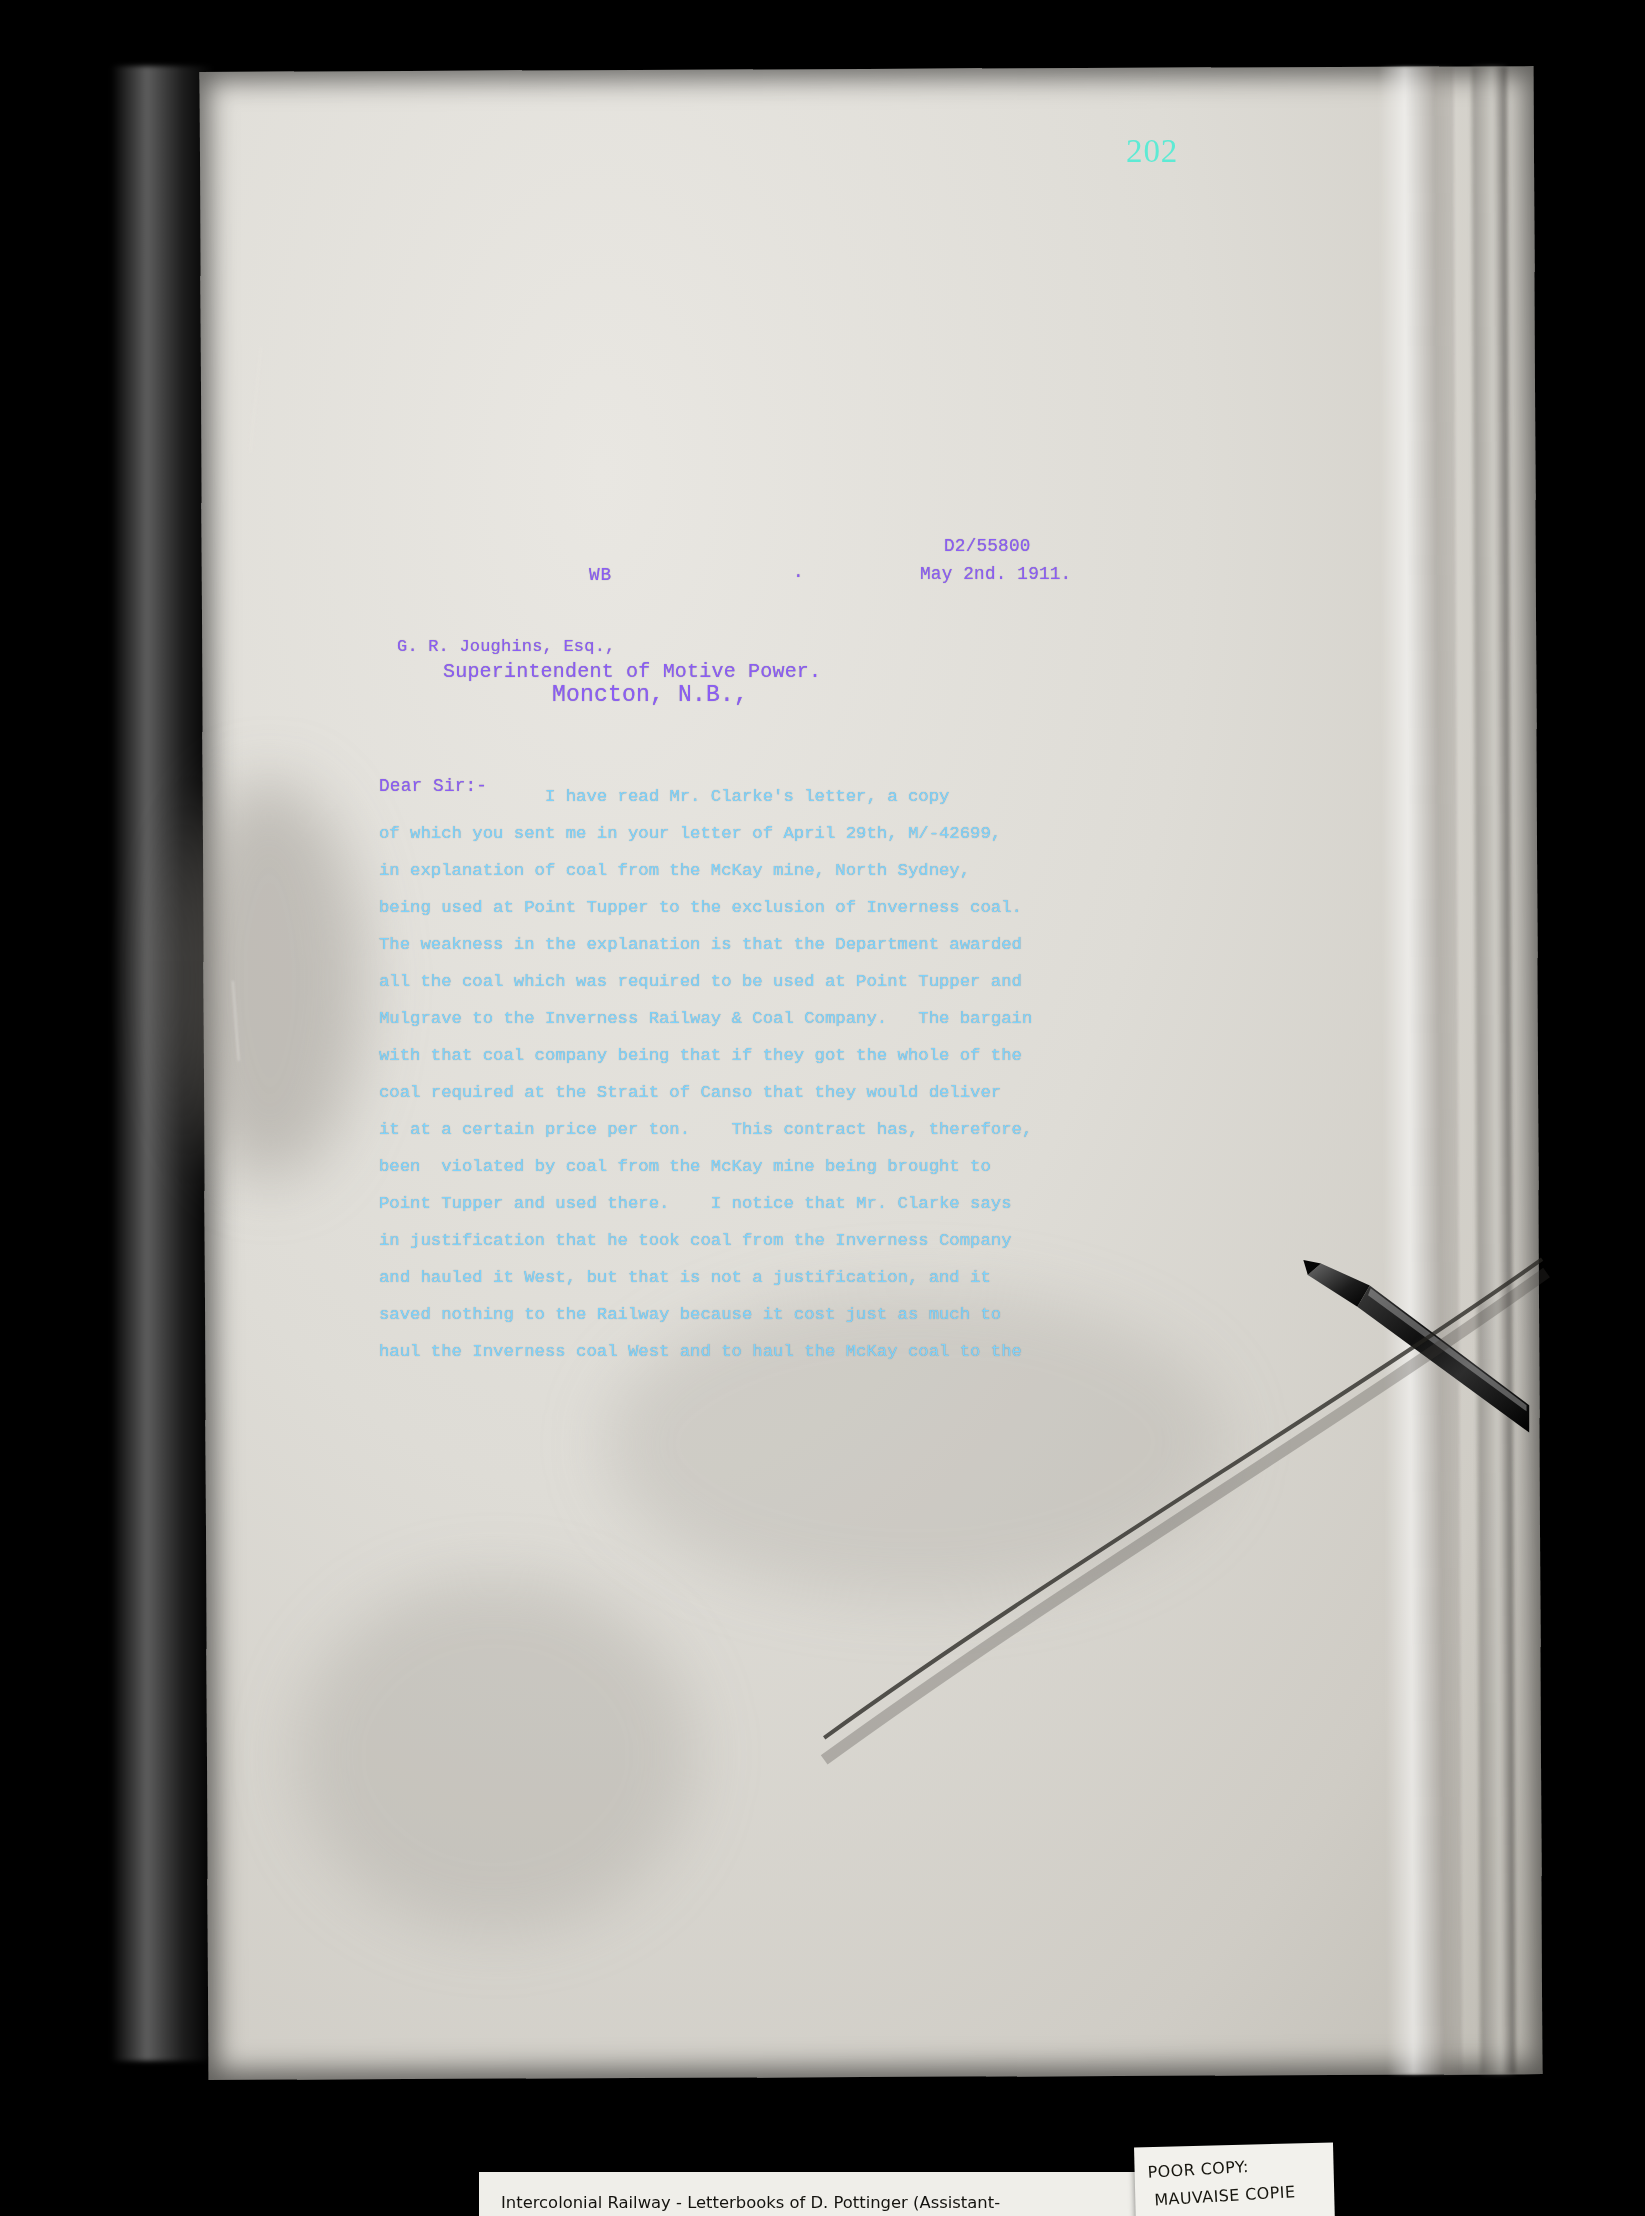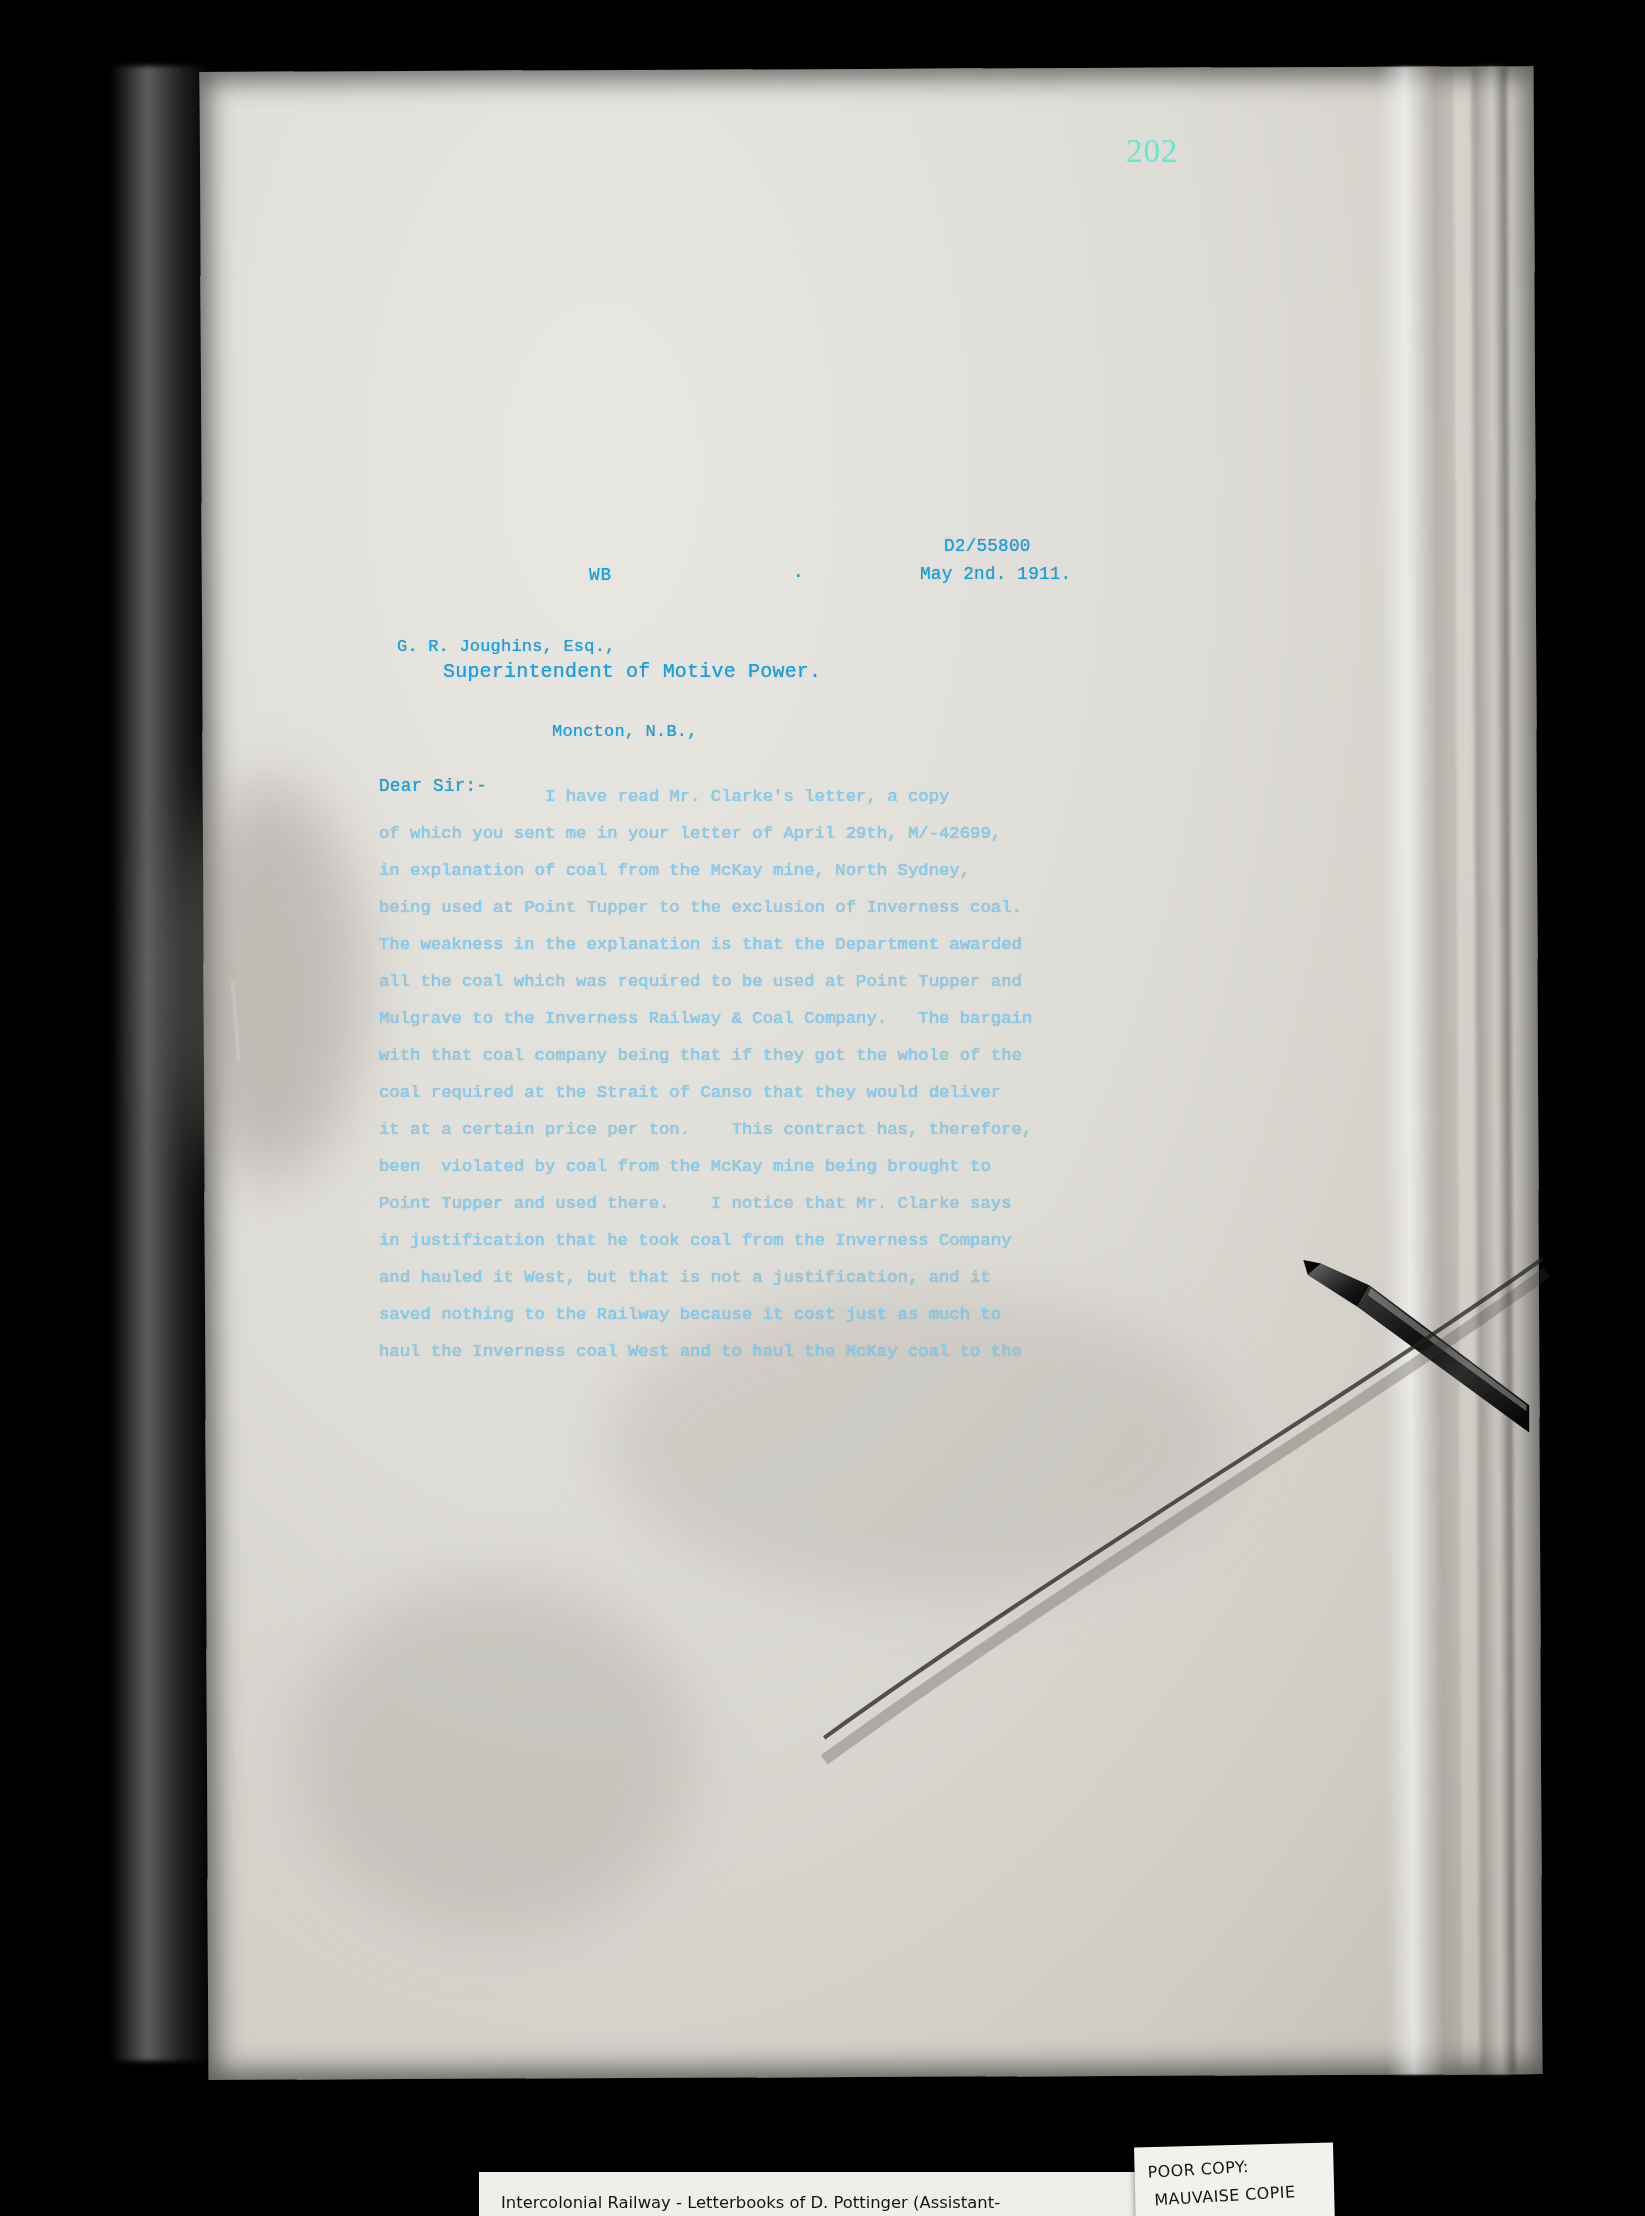--- a/index.html
+++ b/index.html
@@ -72,21 +72,21 @@
     filter: blur(31px);
     pointer-events: none;
   }
   #page .blotch-a { left: -26.6px; top: 709px; width: 186px; height: 399px; background: rgba(150,146,140,0.45); }
   #page .blotch-b { left: 399px; top: 1219px; width: 621px; height: 310px; background: rgba(170,167,160,0.30); }
   #page .blotch-c { left: 89px; top: 1507px; width: 399px; height: 355px; background: rgba(160,156,150,0.30); }
 
   
   .doc-text {
     position: absolute;
-    color: #0ea5e9;
+    color: #8b5cf6;
     font-family: "Liberation Mono", monospace;
     letter-spacing: 0.2px;
     white-space: pre;
     text-shadow: 0 0 0.9px rgba(60,58,54,0.55);
   }
   #folio {
     position: absolute;
     left: 1126px;
     top: 133px;
     font-family: "Liberation Serif", serif;
@@ -107,21 +107,21 @@
   #dot {
     left: 793px; top: 562px;
     font-size: 17.7px;
   }
   #date {
     left: 920px; top: 564px;
     font-size: 17.7px;
   }
   #addr-1 { left: 397px; top: 637px; font-size: 17px; }
   #addr-2 { left: 443px; top: 660px; font-size: 20px; }
-  #addr-3 { left: 552px; top: 682px; font-size: 17px; margin-top: 40px; }
+  #addr-3 { left: 552px; top: 682px; font-size: 23px; }
   #salutation { left: 379px; top: 729px; font-size: 17.7px; margin-top: 47px; }
 
   #body {
     position: absolute;
     left: 379px;
     top: 778px;
     width: 887px;
     font-family: "Liberation Mono", monospace;
     font-size: 17.3px;
     line-height: 37px;

